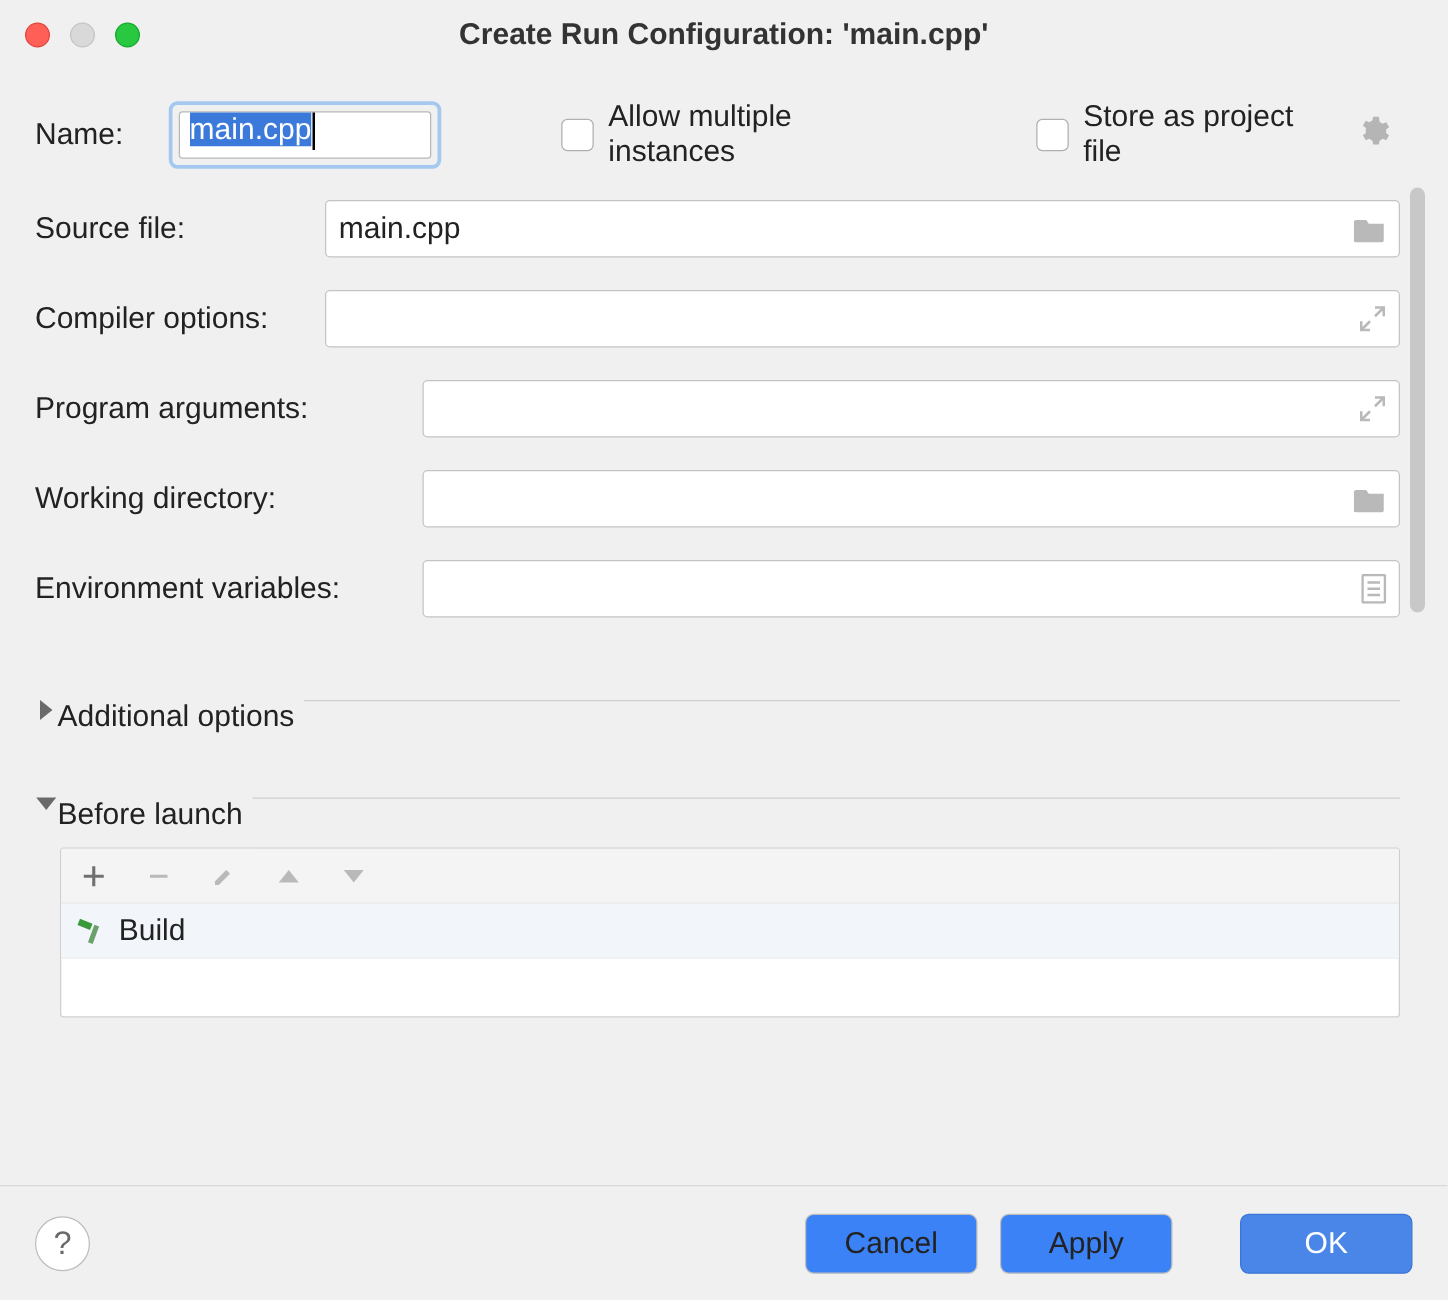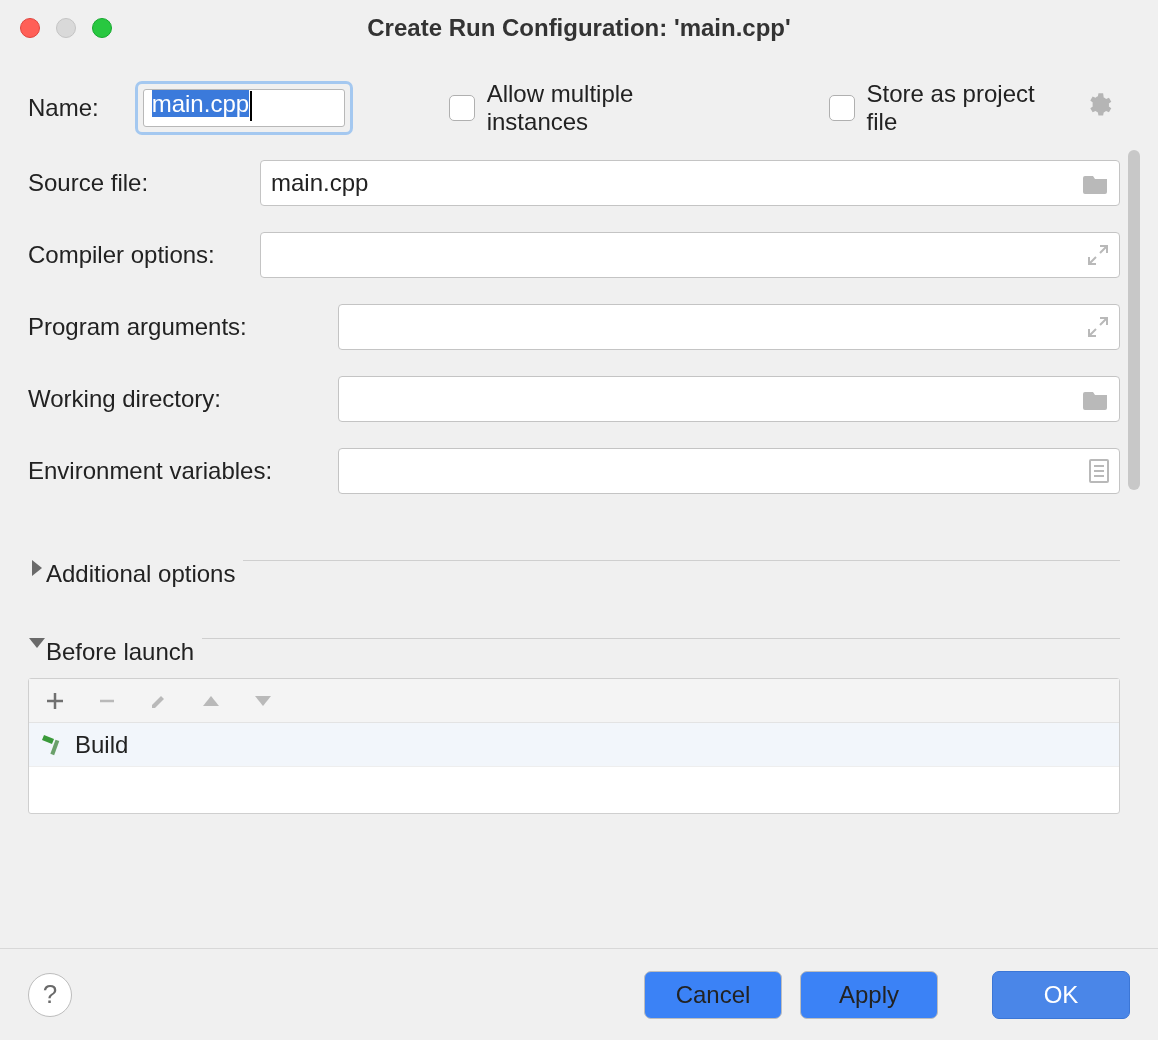--- a/index.html
+++ b/index.html
@@ -161,20 +161,21 @@
   }
   .section-title { font-size:24px; }
   .section-line { flex:1; height:1px; background:#cfcfcf; margin-left:8px; }
 
   
   .bl-panel {
     border:1px solid #cfcfcf;
     border-radius:3px;
     background:#fff;
     margin-top:12px;
+    margin-left:20px;
   }
   .bl-toolbar {
     height:44px;
     background:#f4f4f4;
     border-bottom:1px solid #e3e3e3;
     display:flex; align-items:center; gap:28px;
     padding:0 14px;
   }
   .bl-toolbar .tbtn { color:#888; display:flex; align-items:center; justify-content:center; width:24px; height:24px;}
   .bl-toolbar .tbtn.enabled { color:#5d5d5d; }

